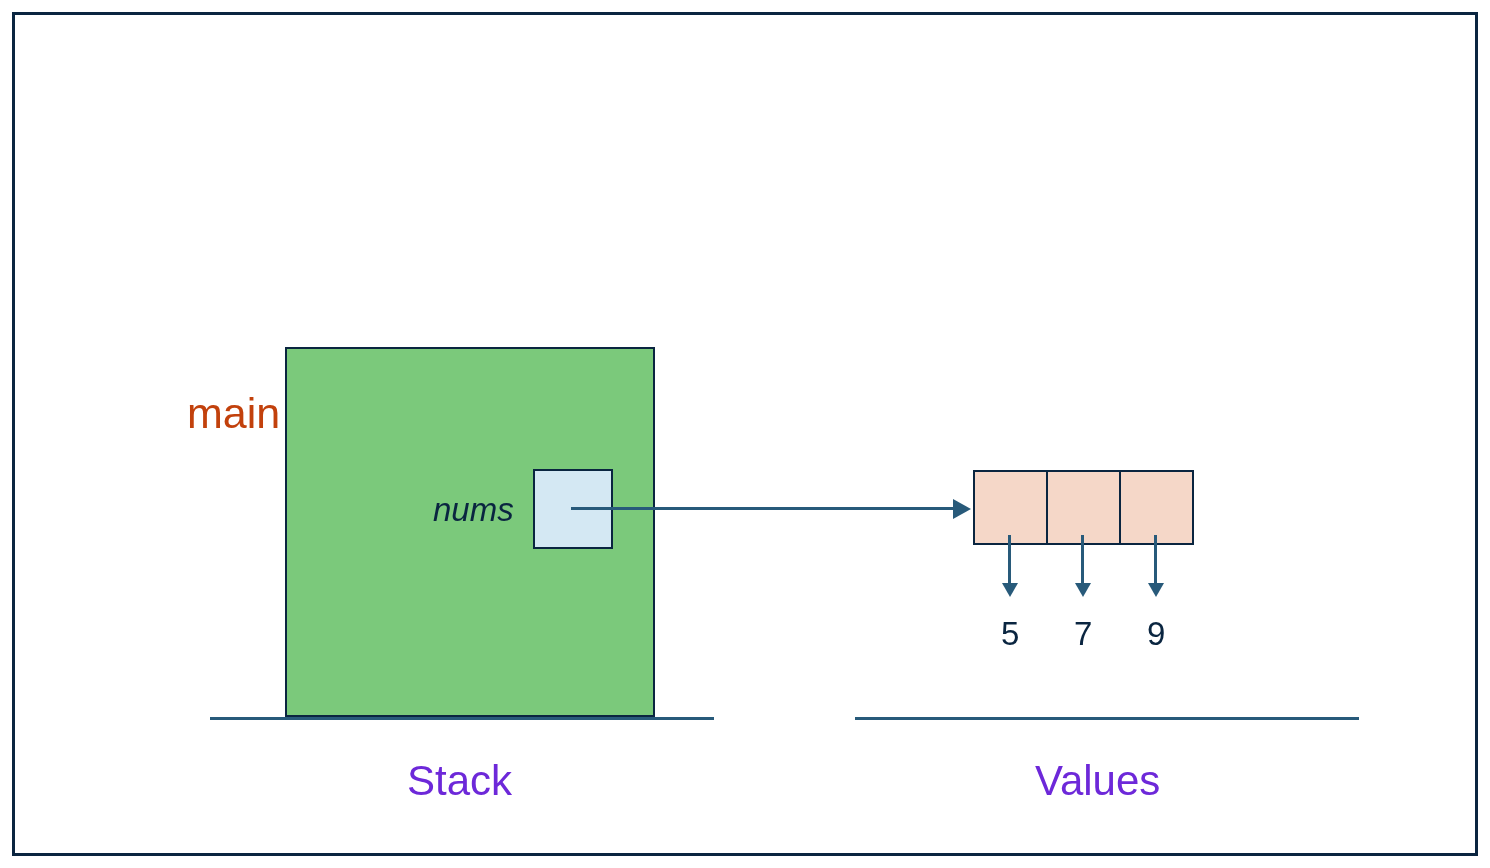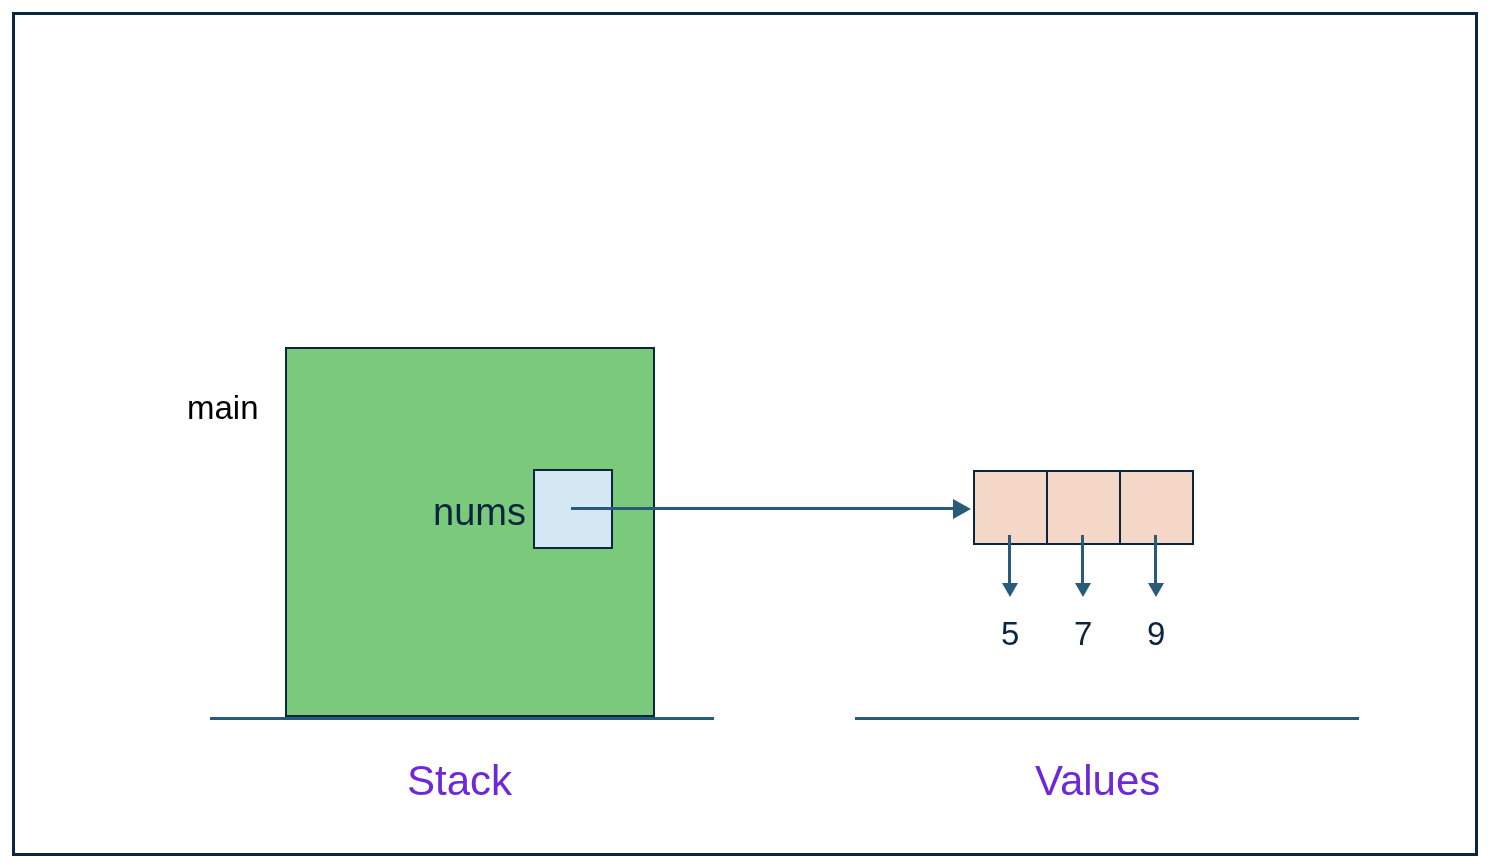--- a/index.html
+++ b/index.html
@@ -25,29 +25,30 @@
       top: 332px;
       width: 370px;
       height: 370px;
       background: #7bc97b;
       border: 2px solid #0a2540;
     }
     .main-label {
       position: absolute;
       left: 172px;
       top: 374px;
-      font-size: 33px;
-      color: #000000;
+      font-size: 43px;
+      color: #c2410c;
     }
     .nums-label {
       position: absolute;
       left: 418px;
       top: 476px;
-      font-size: 38px;
+      font-size: 33px;
       color: #0a2540;
+      font-style: italic;
     }
     .nums-var {
       position: absolute;
       left: 518px;
       top: 454px;
       width: 80px;
       height: 80px;
       background: #d4e8f3;
       border: 2px solid #0a2540;
     }

